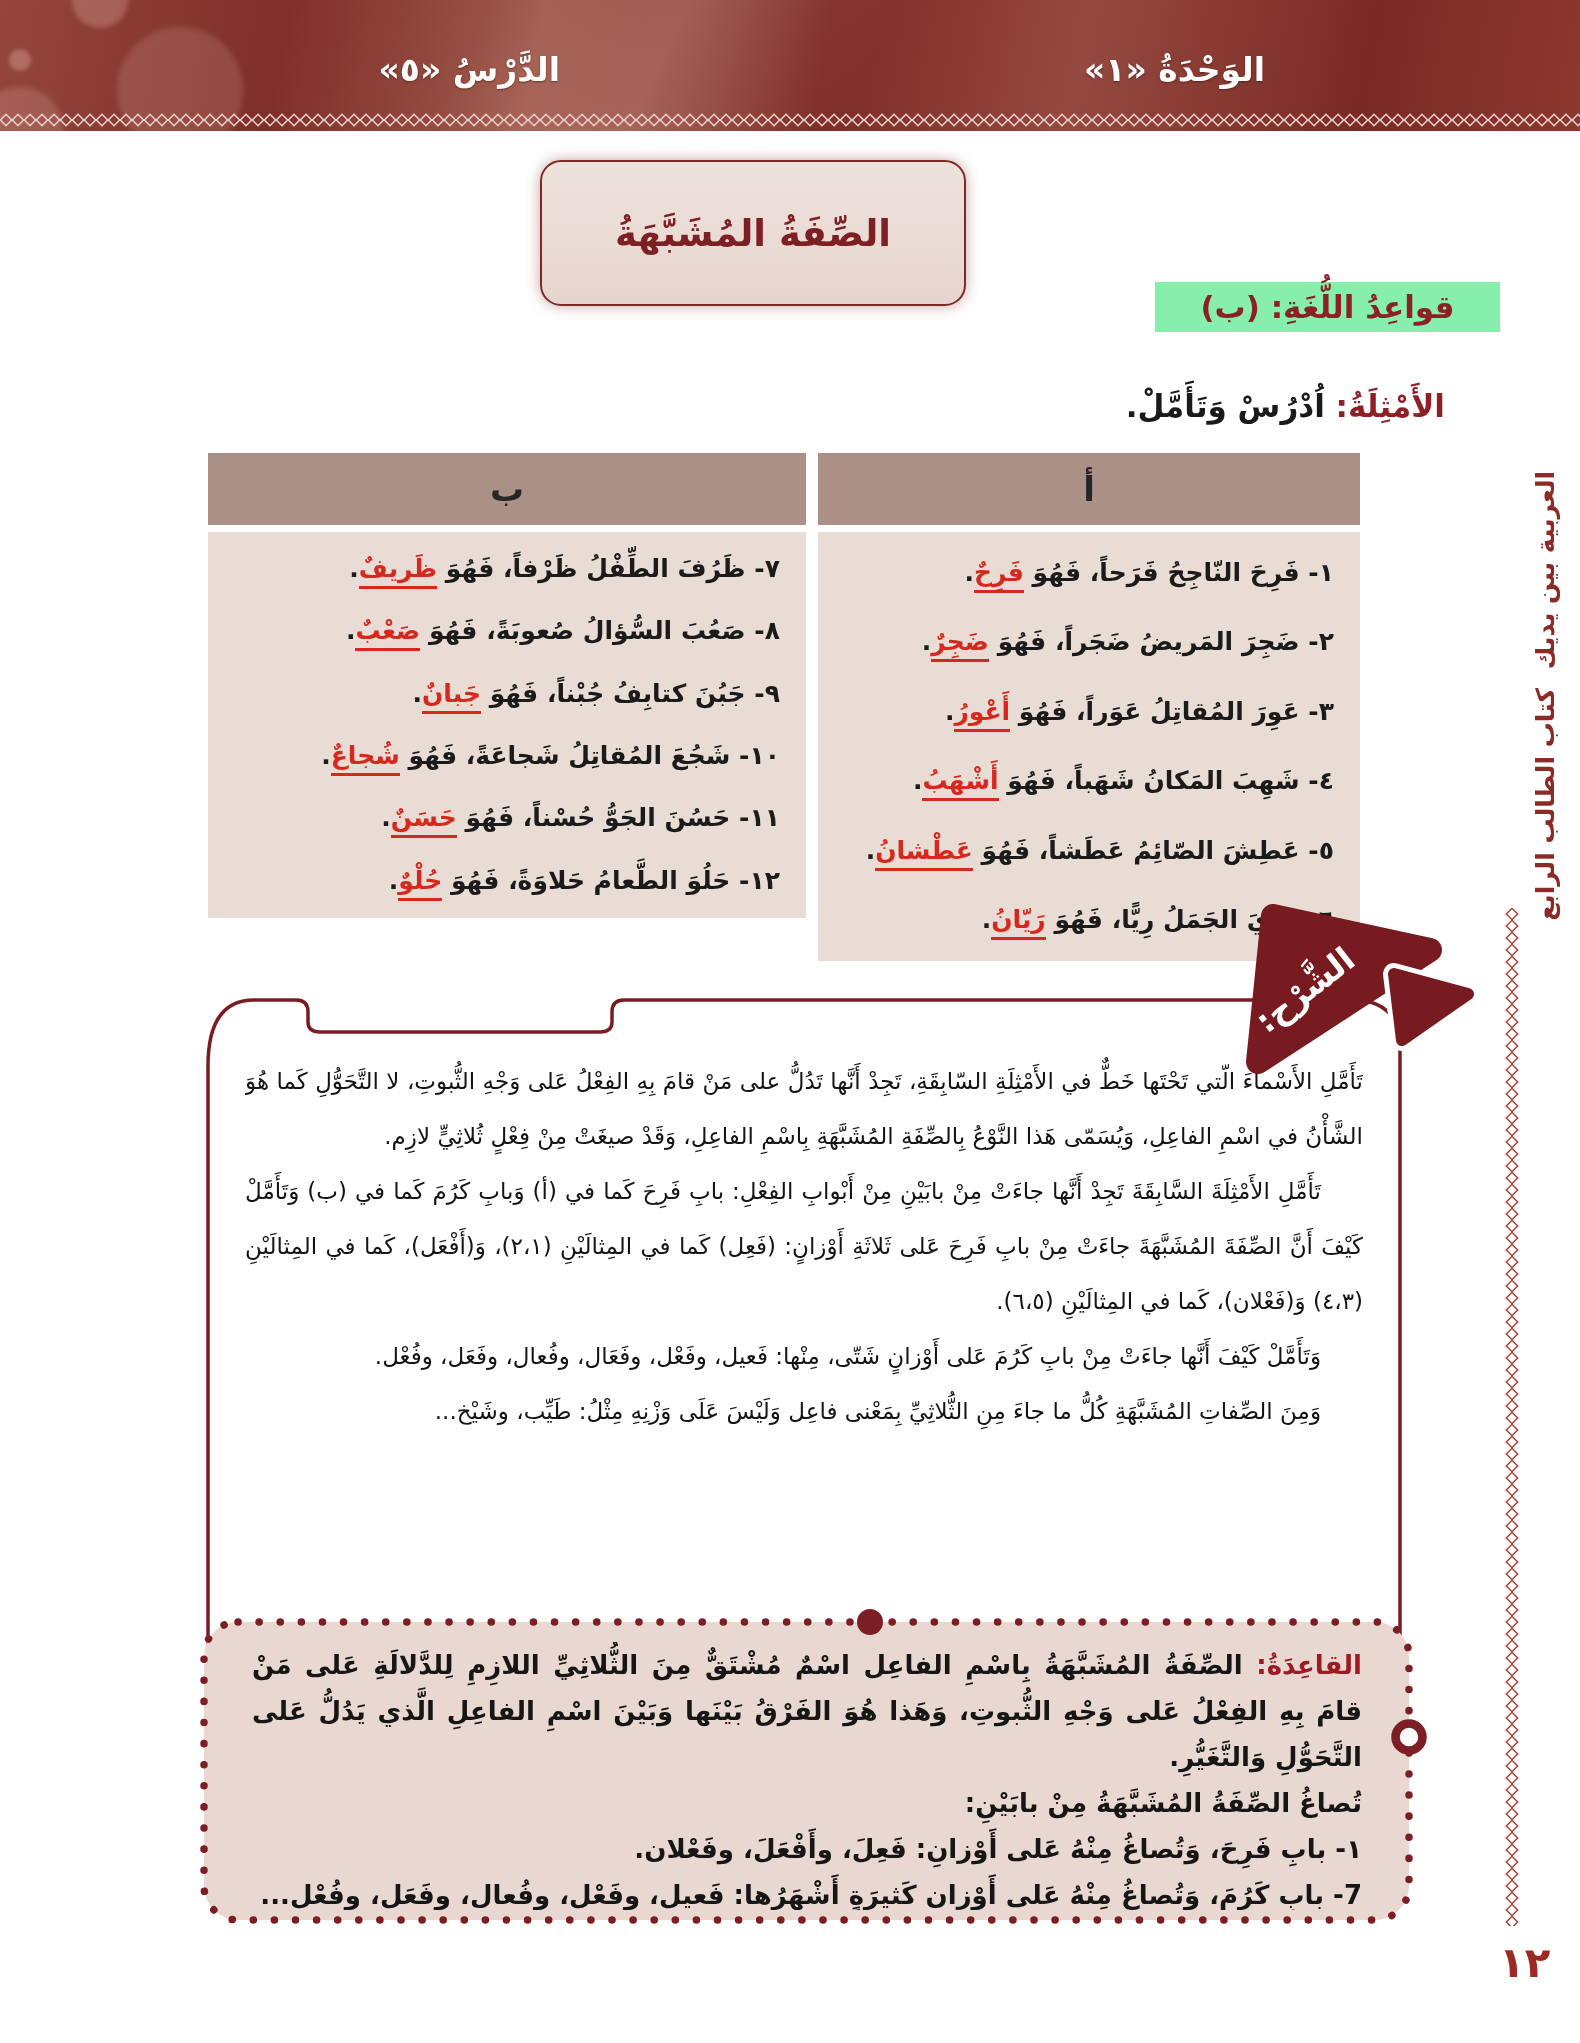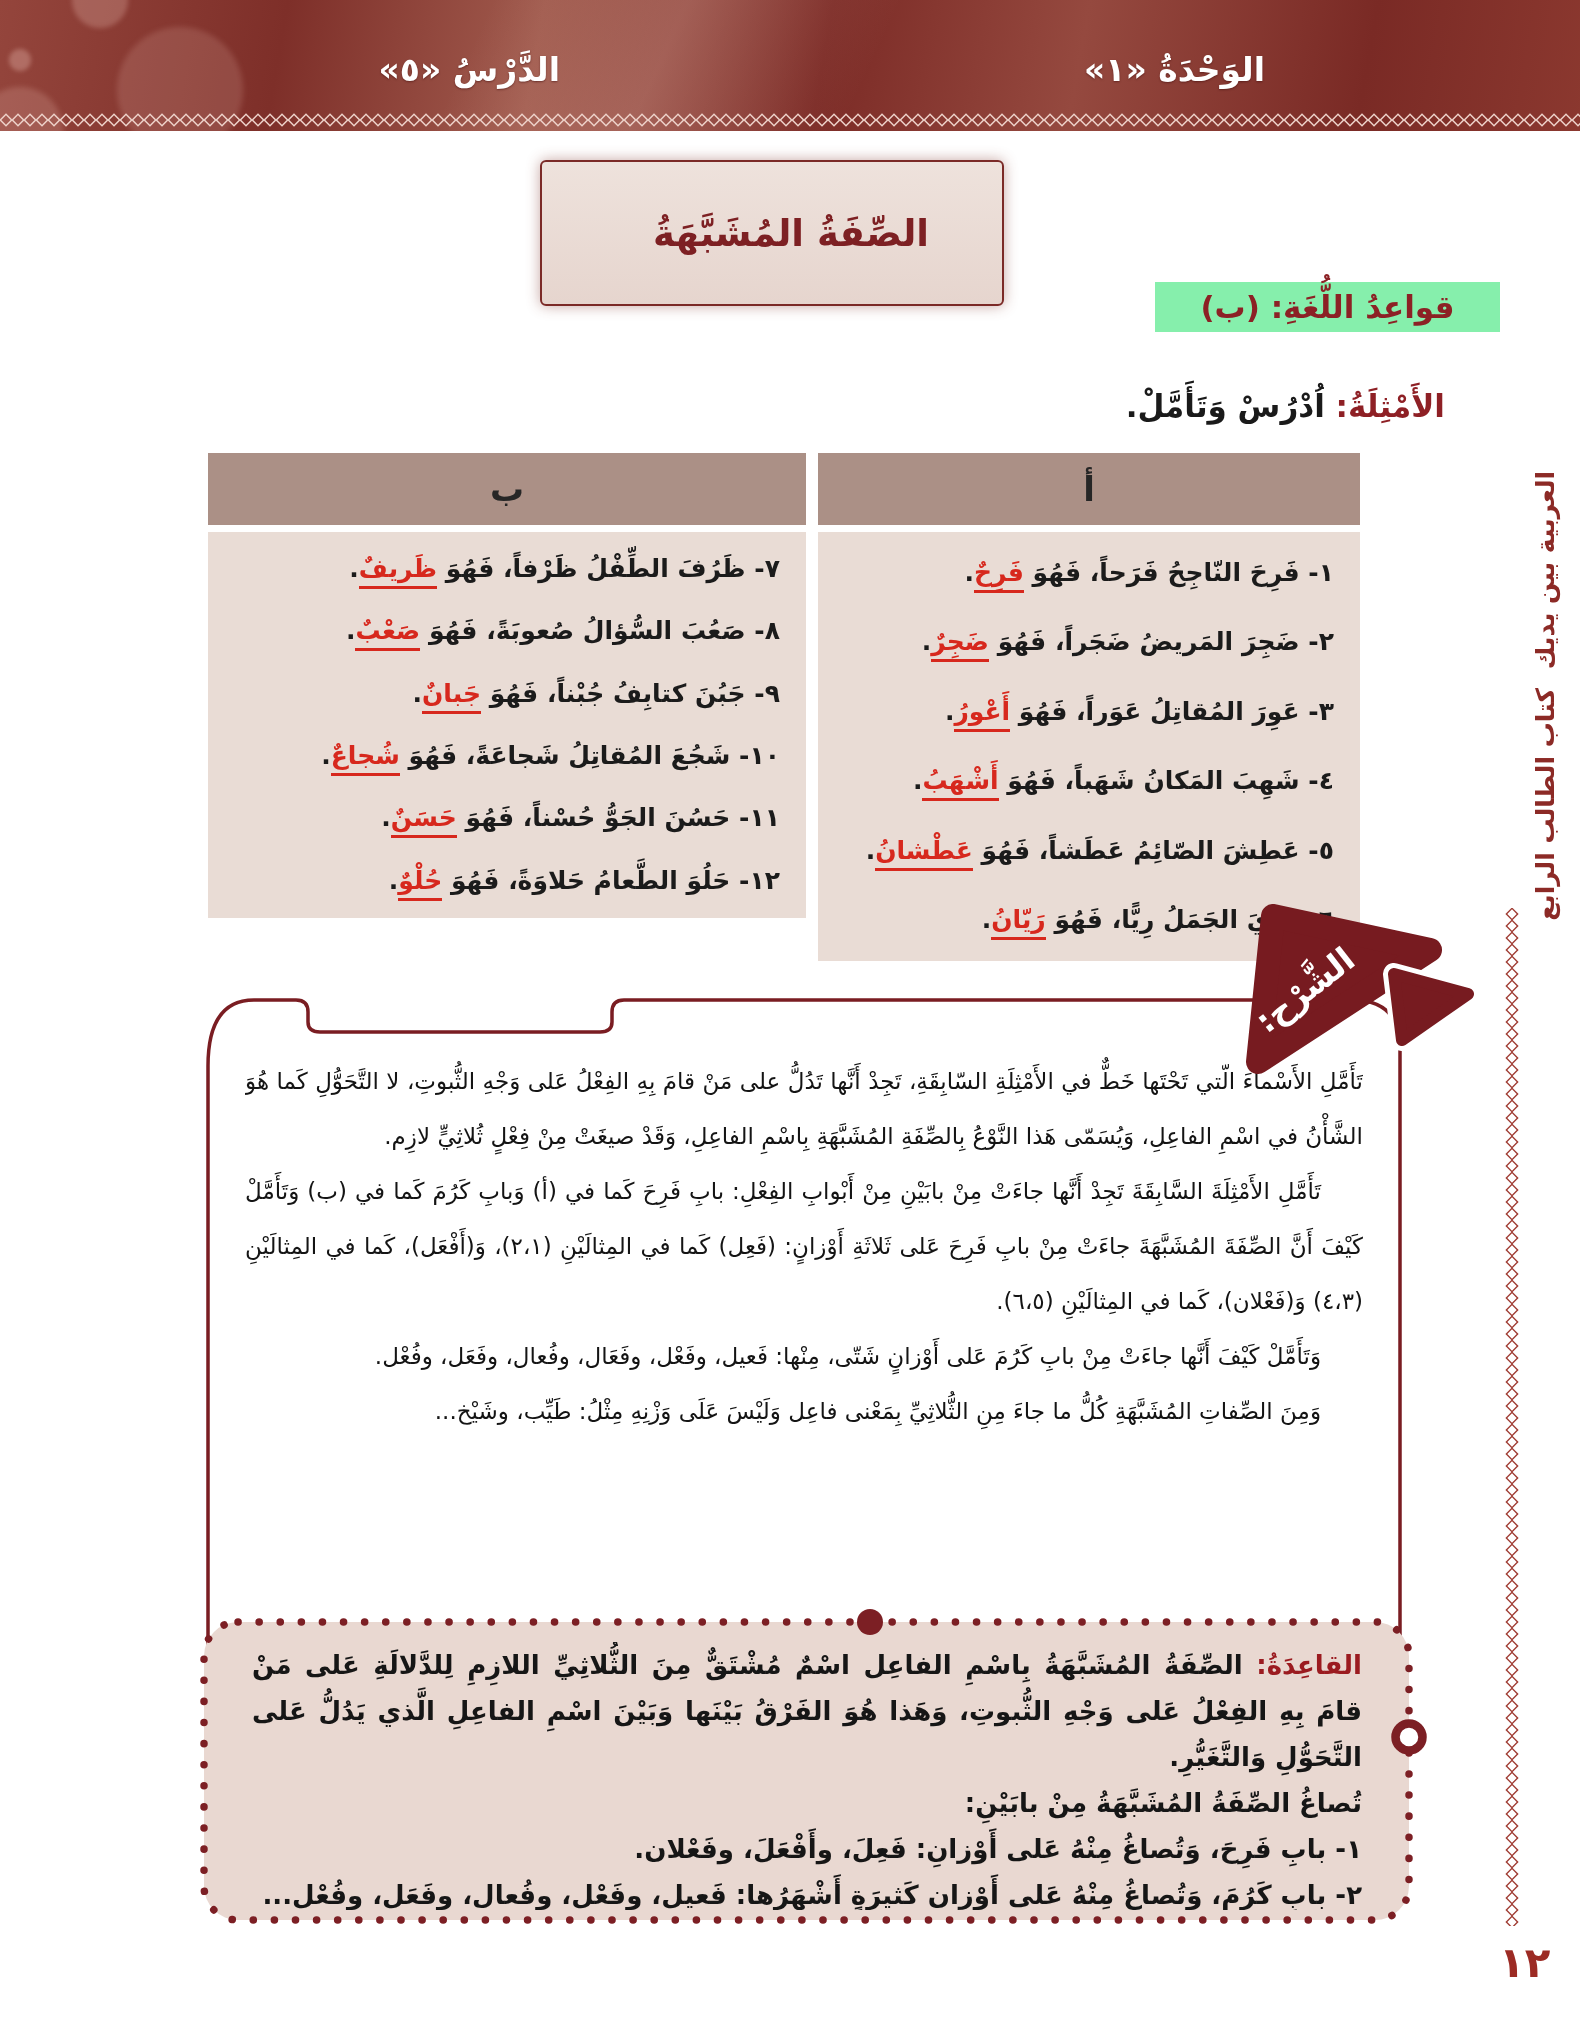--- a/index.html
+++ b/index.html
@@ -34,23 +34,23 @@
     font-size:33px;font-weight:bold;direction:rtl;
     text-shadow:0 1px 2px rgba(60,10,10,.5);white-space:nowrap;
   }
   .hdr-unit{left:955px;width:310px;text-align:right;}
   .hdr-lesson{left:250px;width:310px;}
   .chain-h{position:absolute;left:0;bottom:0;}
   
   .badge{
     position:absolute;left:540px;top:160px;width:422px;height:142px;
     background:linear-gradient(#eee2dc,#e6d5ce);
-    border:2.5px solid #7b2a27;border-radius:6px;
+    border:2.5px solid #7b2a27;border-radius:21px;
     box-shadow:0 0 14px rgba(130,60,50,.45);
-    display:flex;align-items:center;justify-content:center;padding-left:38px;
+    display:flex;align-items:center;justify-content:center;
   }
   .badge span{font-size:37px;font-weight:bold;color:#7d2023;}
   
   .grammar-box{
     position:absolute;left:1155px;top:282px;width:345px;height:50px;
     background:#86efac;display:flex;align-items:center;justify-content:center;
   }
   .grammar-box span{font-size:31px;font-weight:bold;color:#8c2125;white-space:nowrap;}
   
   .examples-heading{
@@ -190,21 +190,21 @@
   <circle cx="1213" cy="131" r="13.5" fill="#ffffff" stroke="#7c1f24" stroke-width="8.5"></circle>
 </svg>
 
 <div class="rule-text">
   <div>
     <span class="lbl">القاعِدَةُ:</span>
     <span>الصِّفَةُ المُشَبَّهَةُ بِاسْمِ الفاعِل اسْمٌ مُشْتَقٌّ مِنَ الثُّلاثِيِّ اللازِمِ لِلدَّلالَةِ عَلى مَنْ قامَ بِهِ الفِعْلُ عَلى وَجْهِ الثُّبوتِ، وَهَذا هُوَ الفَرْقُ بَيْنَها وَبَيْنَ اسْمِ الفاعِلِ الَّذي يَدُلُّ عَلى التَّحَوُّلِ وَالتَّغَيُّرِ.</span>
   </div>
   <div class="rule-line">تُصاغُ الصِّفَةُ المُشَبَّهَةُ مِنْ بابَيْنِ:</div>
   <div class="rule-line">١- بابِ فَرِحَ، وَتُصاغُ مِنْهُ عَلى أَوْزانِ: فَعِلَ، وأَفْعَلَ، وفَعْلان.</div>
-  <div class="rule-line">٢- بابِ كَرُمَ، وَتُصاغُ مِنْهُ عَلى أَوْزانٍ كَثيرَةٍ أَشْهَرُها: فَعيل، وفَعْل، وفُعال، وفَعَل، وفُعْل...</div>
+  <div class="rule-line">7- بابِ كَرُمَ، وَتُصاغُ مِنْهُ عَلى أَوْزانٍ كَثيرَةٍ أَشْهَرُها: فَعيل، وفَعْل، وفُعال، وفَعَل، وفُعْل...</div>
 </div>
 
 <div class="vtxt v1">العربية بين يديك</div>
 <div class="vtxt v2">كتاب الطالب الرابع</div>
 
 <svg class="chain-v" width="18" height="1018">
   <defs>
     <pattern id="dv" width="18" height="12" patternUnits="userSpaceOnUse">
       <rect x="5" y="2" width="8" height="8" fill="none" stroke="#a03c33" stroke-width="1.4" transform="rotate(45 9 6)"></rect>
     </pattern>

